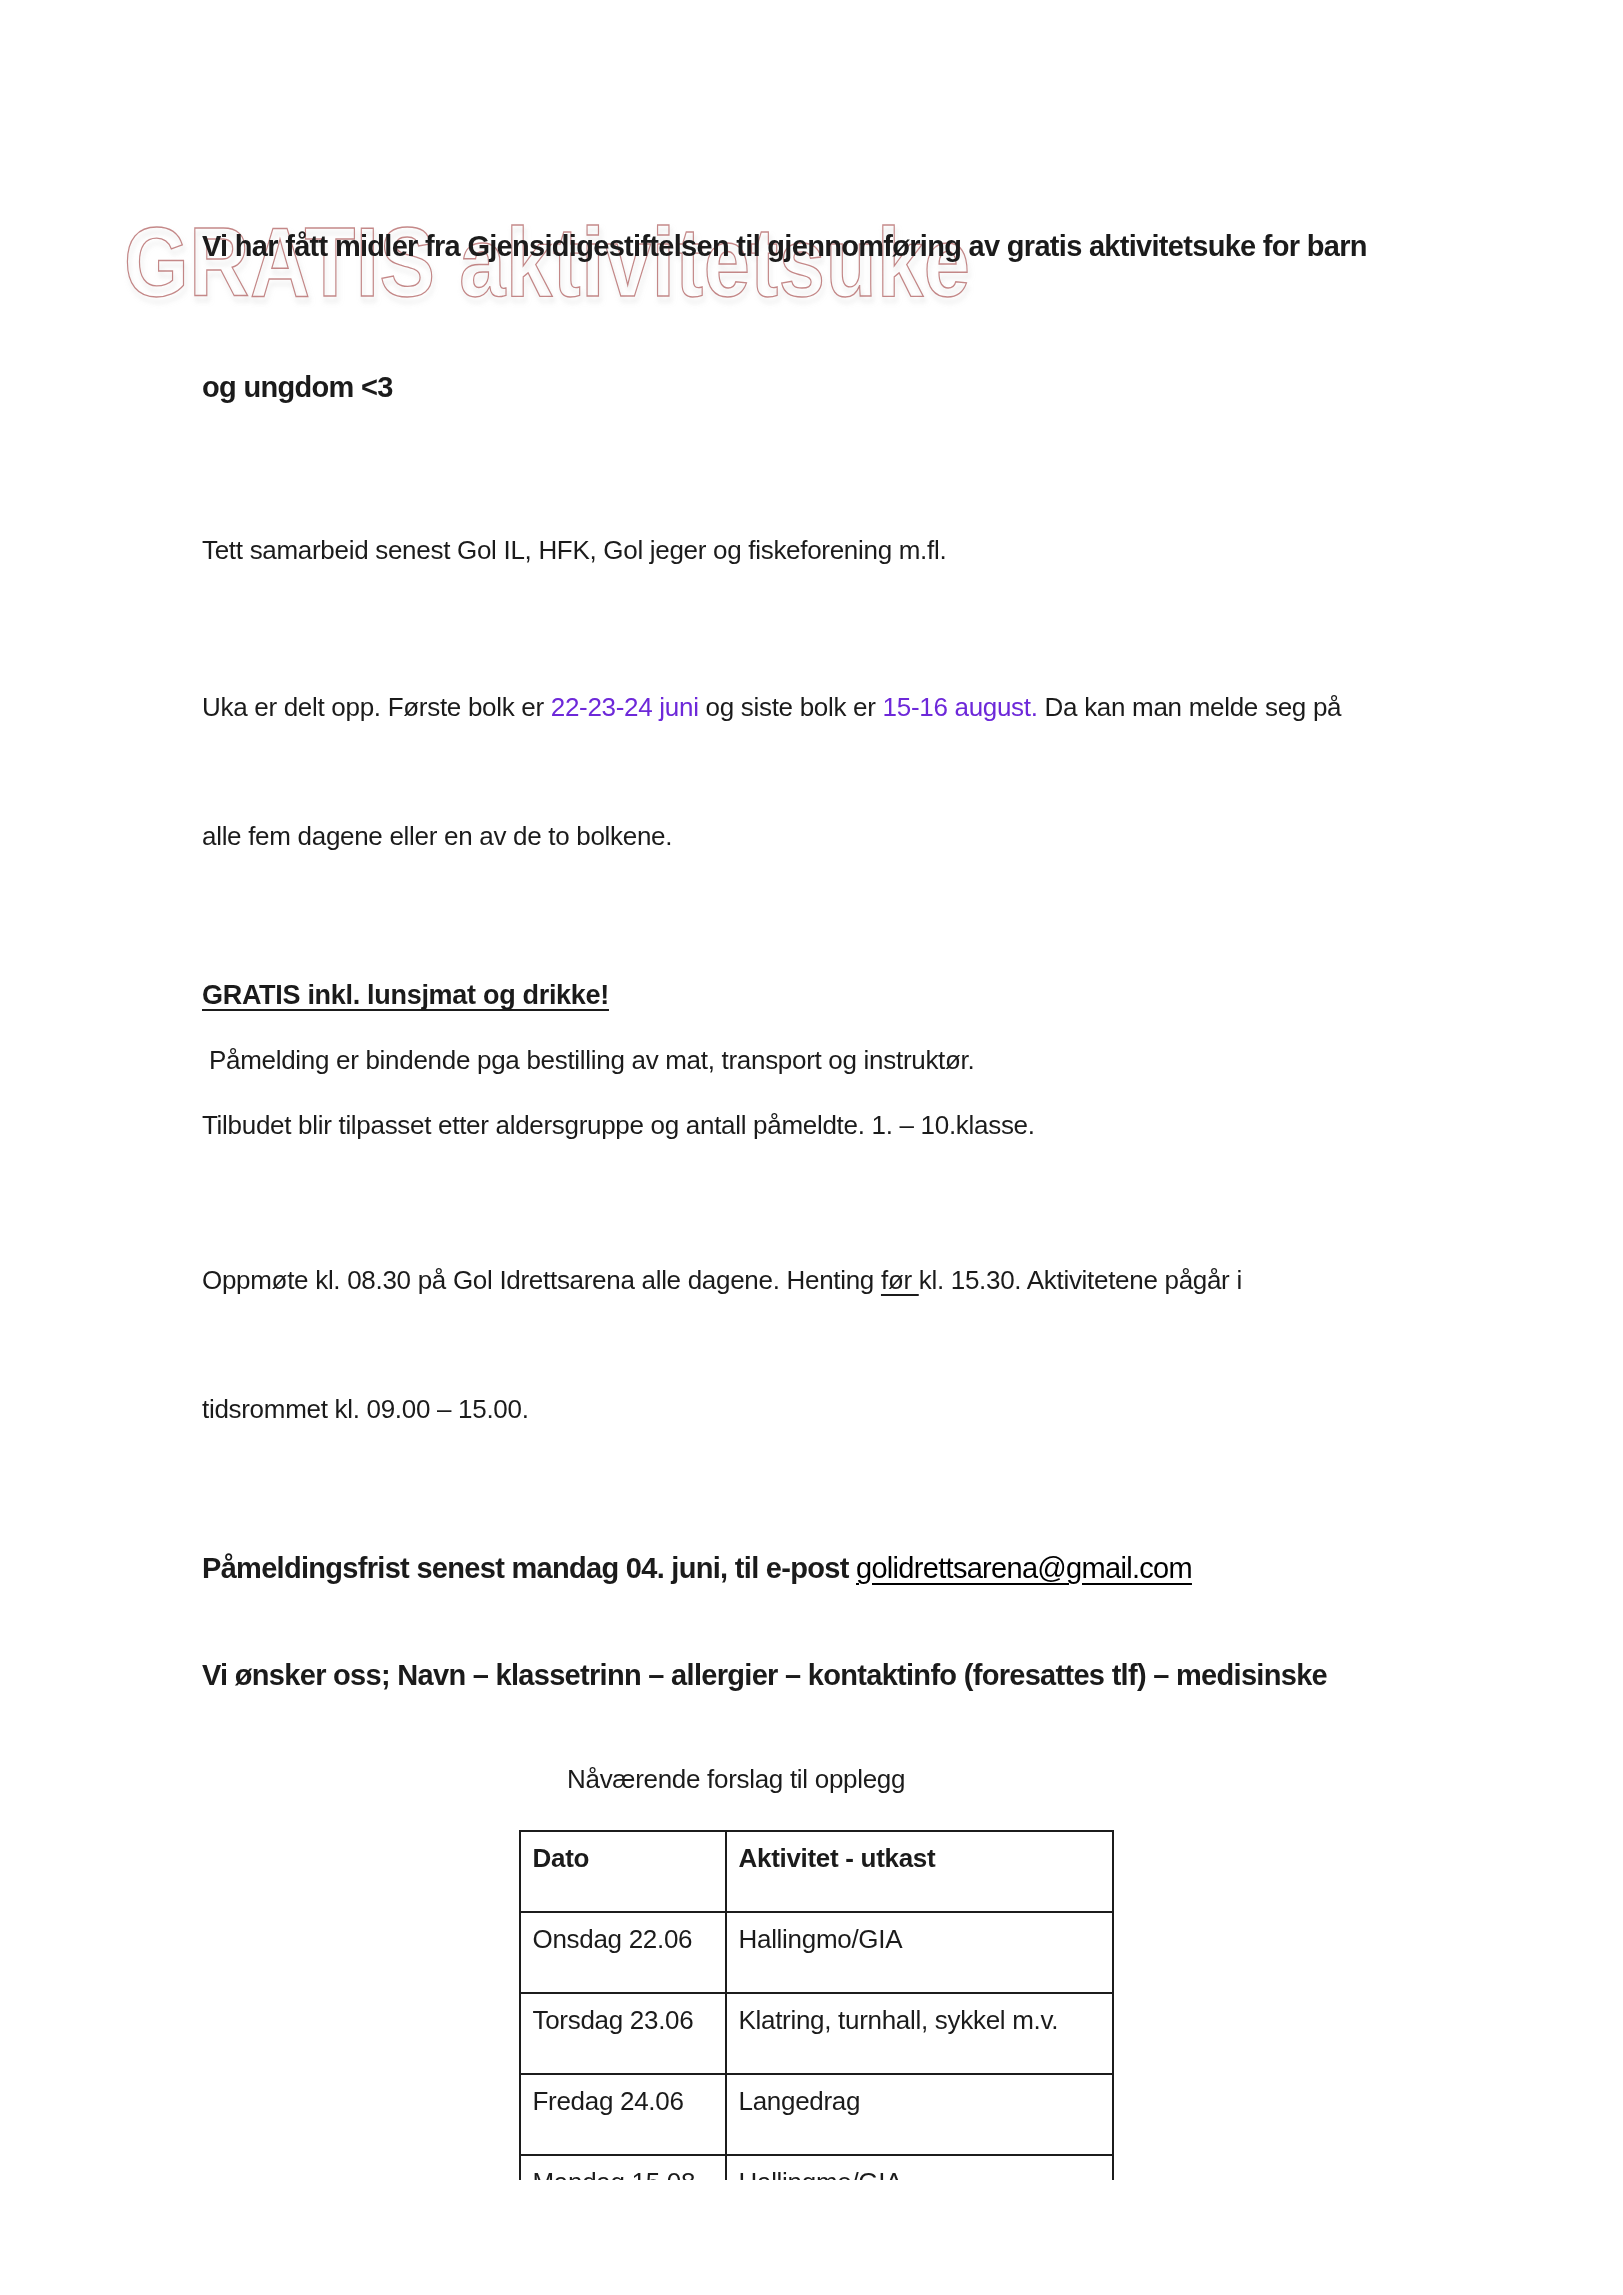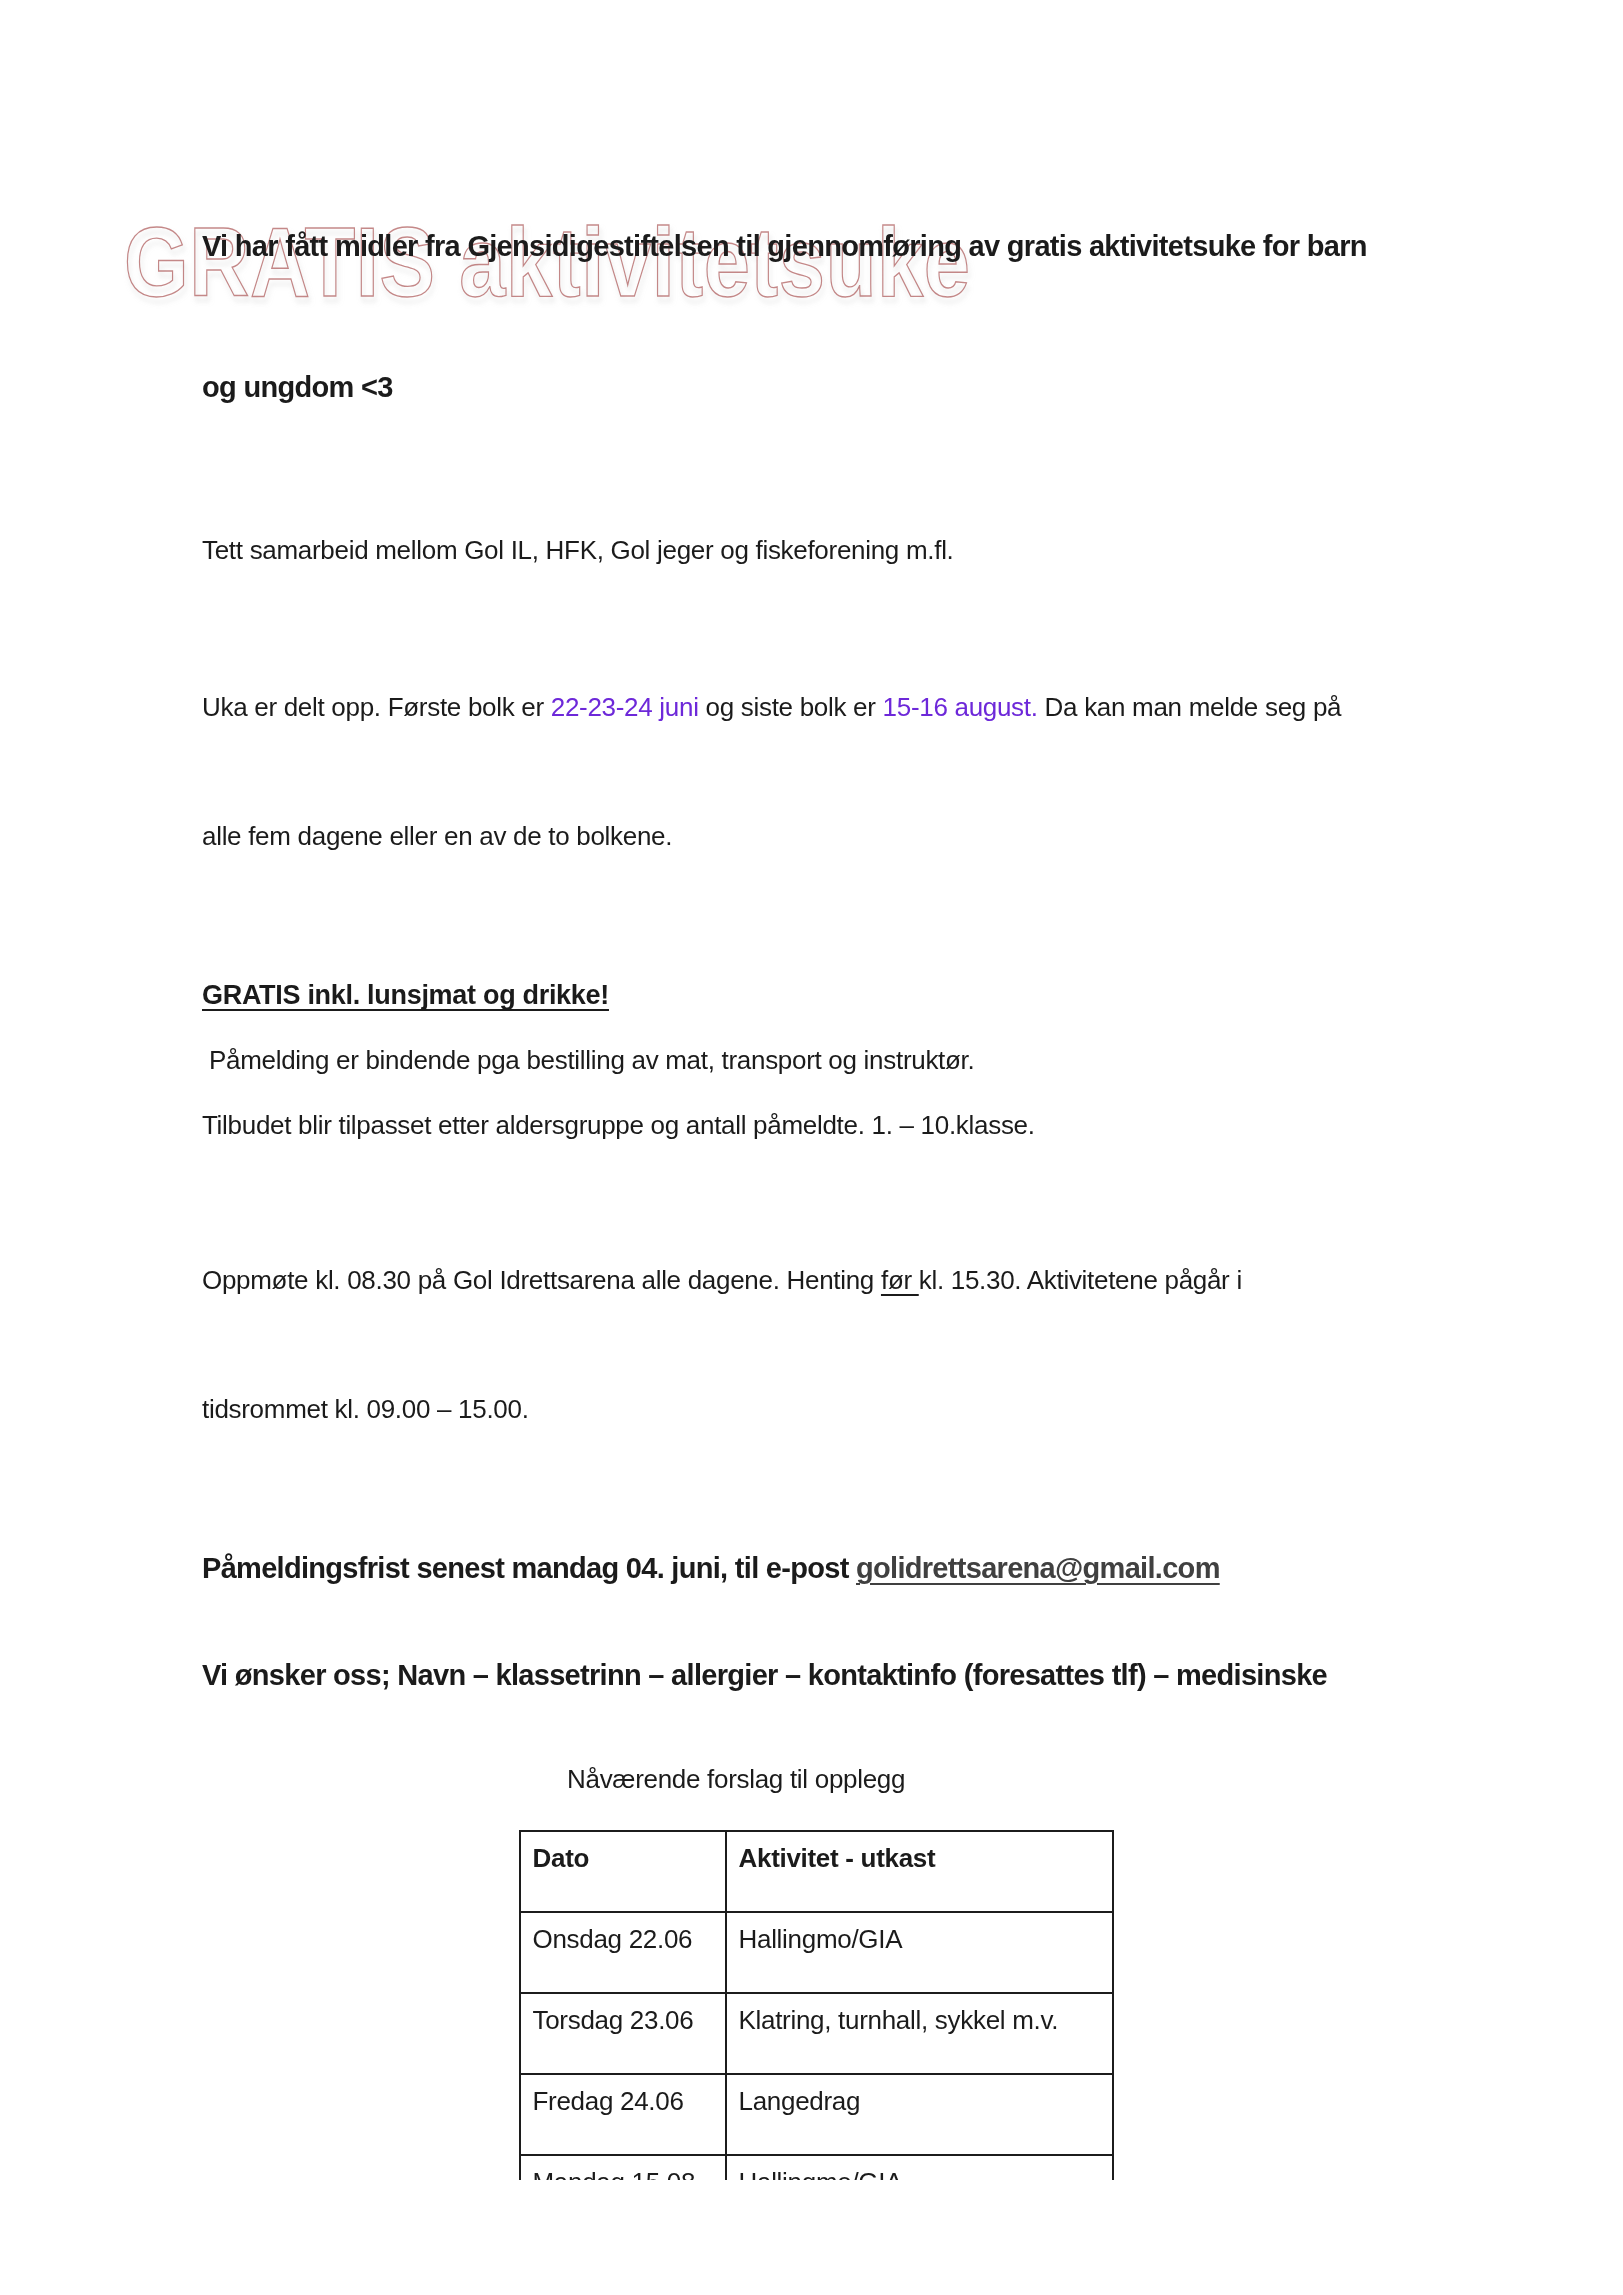--- a/index.html
+++ b/index.html
@@ -66,22 +66,22 @@
     line-height: 47px;
     letter-spacing: -0.7px;
   }
   .b-md {
     font-weight: bold;
     font-size: 27px;
   }
   .u { text-decoration: underline; text-decoration-thickness: 2.2px; text-underline-offset: 5px; }
   .red { color: #6d28d9; }
   .email-link {
-    color: #404040;
-    font-weight: bold;
+    color: #000000;
+    font-weight: normal;
     text-decoration: underline;
     text-decoration-thickness: 2.2px;
     text-underline-offset: 5px;
   }
   
   .m-intro   { margin-top: 129px; }
   .m-p2      { margin-top: 24.4px; }
   .m-p3      { margin-top: 28px; }
   .m-p4      { margin-top: 21.5px; }
   .m-p5      { margin-top: 30px; }
@@ -128,21 +128,21 @@
 
   <h1 class="title"><span class="title-inner">GRATIS aktivitetsuke</span></h1>
 
   <div class="doc">
 
     <p class="para b-lg m-intro">
       <span class="line">Vi har fått midler fra Gjensidigestiftelsen til gjennomføring av gratis aktivitetsuke for barn</span>
       <span class="line">og ungdom &lt;3</span>
     </p>
 
-    <p class="para m-p2">Tett samarbeid mellom Gol IL, HFK, Gol jeger og fiskeforening m.fl.</p>
+    <p class="para m-p2">Tett samarbeid senest Gol IL, HFK, Gol jeger og fiskeforening m.fl.</p>
 
     <p class="para m-p3">
       <span class="line"><span>Uka er delt opp. Første bolk er </span><span class="red">22-23-24 juni</span><span> og siste bolk er </span><span class="red">15-16 august.</span><span> Da kan man melde seg på</span></span>
       <span class="line">alle fem dagene eller en av de to bolkene.</span>
     </p>
 
     <p class="para b-md u m-p5">GRATIS inkl. lunsjmat og drikke!</p>
 
     <p class="para m-p4"> Påmelding er bindende pga bestilling av mat, transport og instruktør.</p>
 

